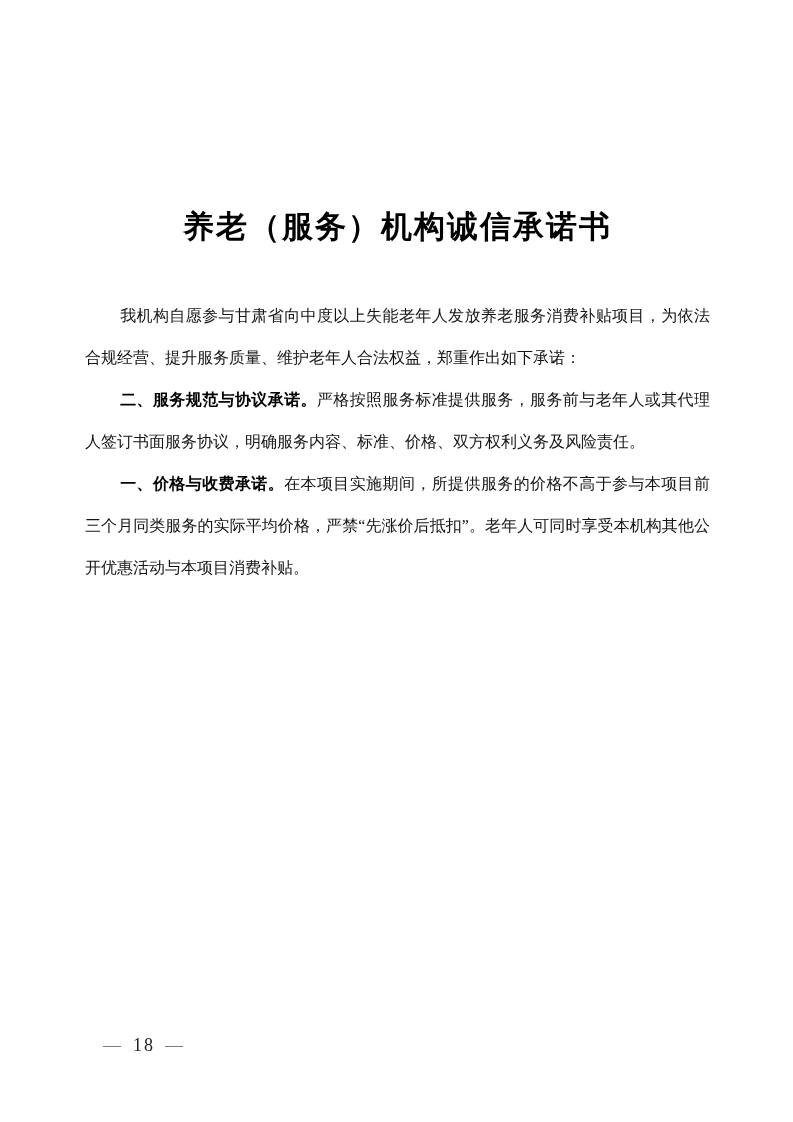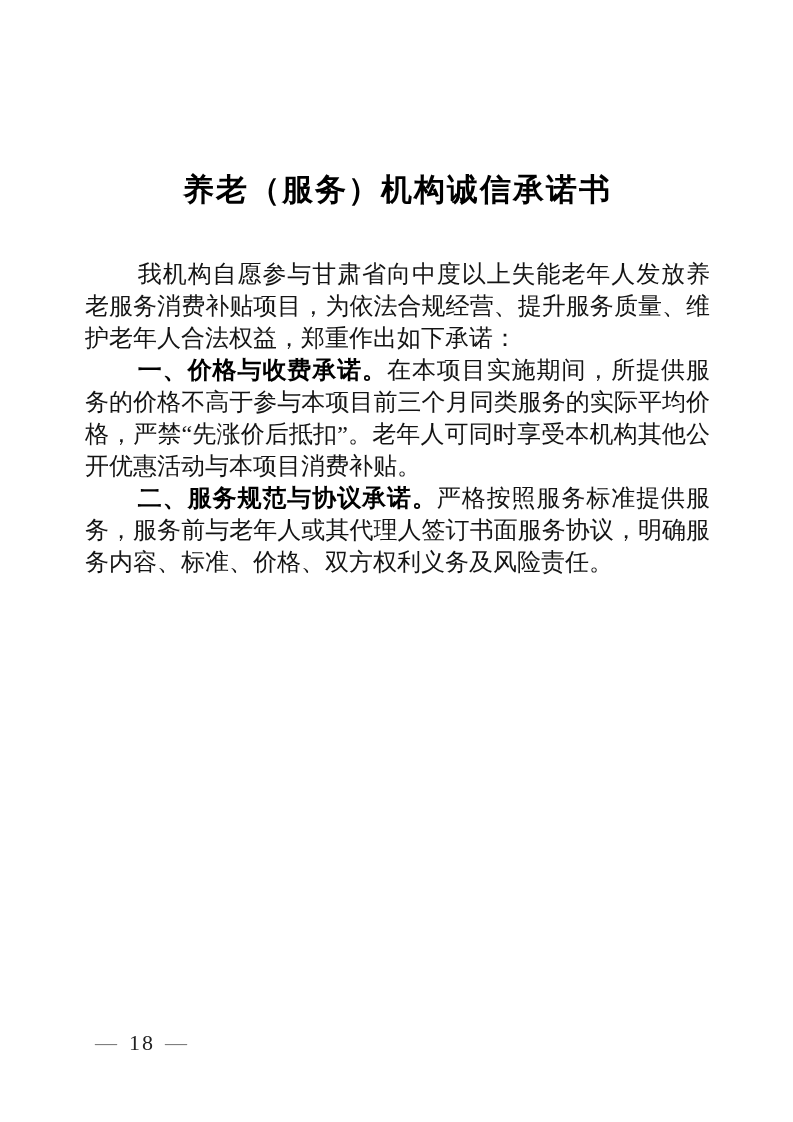--- a/index.html
+++ b/index.html
@@ -13,60 +13,61 @@
     height: 1122px;
     background: #ffffff;
     overflow: hidden;
     font-family: "Liberation Serif", "DejaVu Serif", serif;
     color: #111111;
     box-sizing: border-box;
   }
   .content {
     padding: 170px 83px 0 85px;
     box-sizing: border-box;
+    margin-top: 37px;
   }
   .doc-title {
     text-align: center;
     font-family: "Liberation Sans", "DejaVu Sans", sans-serif;
     font-weight: bold;
     font-size: 31px;
     line-height: 40px;
     letter-spacing: 2px;
     color: #000000;
   }
   .doc-subtitle {
     text-align: center;
     font-size: 22px;
     line-height: 30px;
     margin-top: 38px;
     letter-spacing: 1px;
     color: #1a1a1a;
   }
   .doc-body {
     margin-top: 48px;
-    font-size: 24px;
-    line-height: 32px;
+    font-size: 16px;
+    line-height: 42px;
     text-align: justify;
     text-justify: inter-character;
     color: #141414;
   }
   .doc-body p {
     margin: 0;
     text-indent: 2.2em;
   }
   .para-heading {
     font-family: "Liberation Sans", "DejaVu Sans", sans-serif;
     font-weight: bold;
     color: #000000;
   }
   .footer {
     position: absolute;
-    left: 95px;
+    left: 103px;
     bottom: 66px;
-    font-size: 22px;
+    font-size: 18px;
     color: #333333;
     letter-spacing: 2px;
   }
   .footer .dash {
     color: #777777;
   }
   .footer .num {
     padding: 0 10px;
     color: #222222;
   }
@@ -77,23 +78,23 @@
 <div class="page">
   <div class="content">
 
     <div class="doc-title">养老（服务）机构诚信承诺书</div>
 
 
     <div class="doc-body">
 
       <p><span>我机构自愿参与甘肃省向中度以上失能老年人发放养老服务消费补贴项目，为依法合规经营、提升服务质量、维护老年人合法权益，郑重作出如下承诺：</span></p>
 
+      <p><span class="para-heading">二、服务规范与协议承诺。</span><span>严格按照服务标准提供服务，服务前与老年人或其代理人签订书面服务协议，明确服务内容、标准、价格、双方权利义务及风险责任。</span></p>
+
       <p><span class="para-heading">一、价格与收费承诺。</span><span>在本项目实施期间，所提供服务的价格不高于参与本项目前三个月同类服务的实际平均价格，严禁“先涨价后抵扣”。老年人可同时享受本机构其他公开优惠活动与本项目消费补贴。</span></p>
-
-      <p><span class="para-heading">二、服务规范与协议承诺。</span><span>严格按照服务标准提供服务，服务前与老年人或其代理人签订书面服务协议，明确服务内容、标准、价格、双方权利义务及风险责任。</span></p>
 
 
 
     </div>
   </div>
 
   <div class="footer"><span class="dash">—</span><span class="num">18</span><span class="dash">—</span></div>
 </div>
 
 </body></html>

